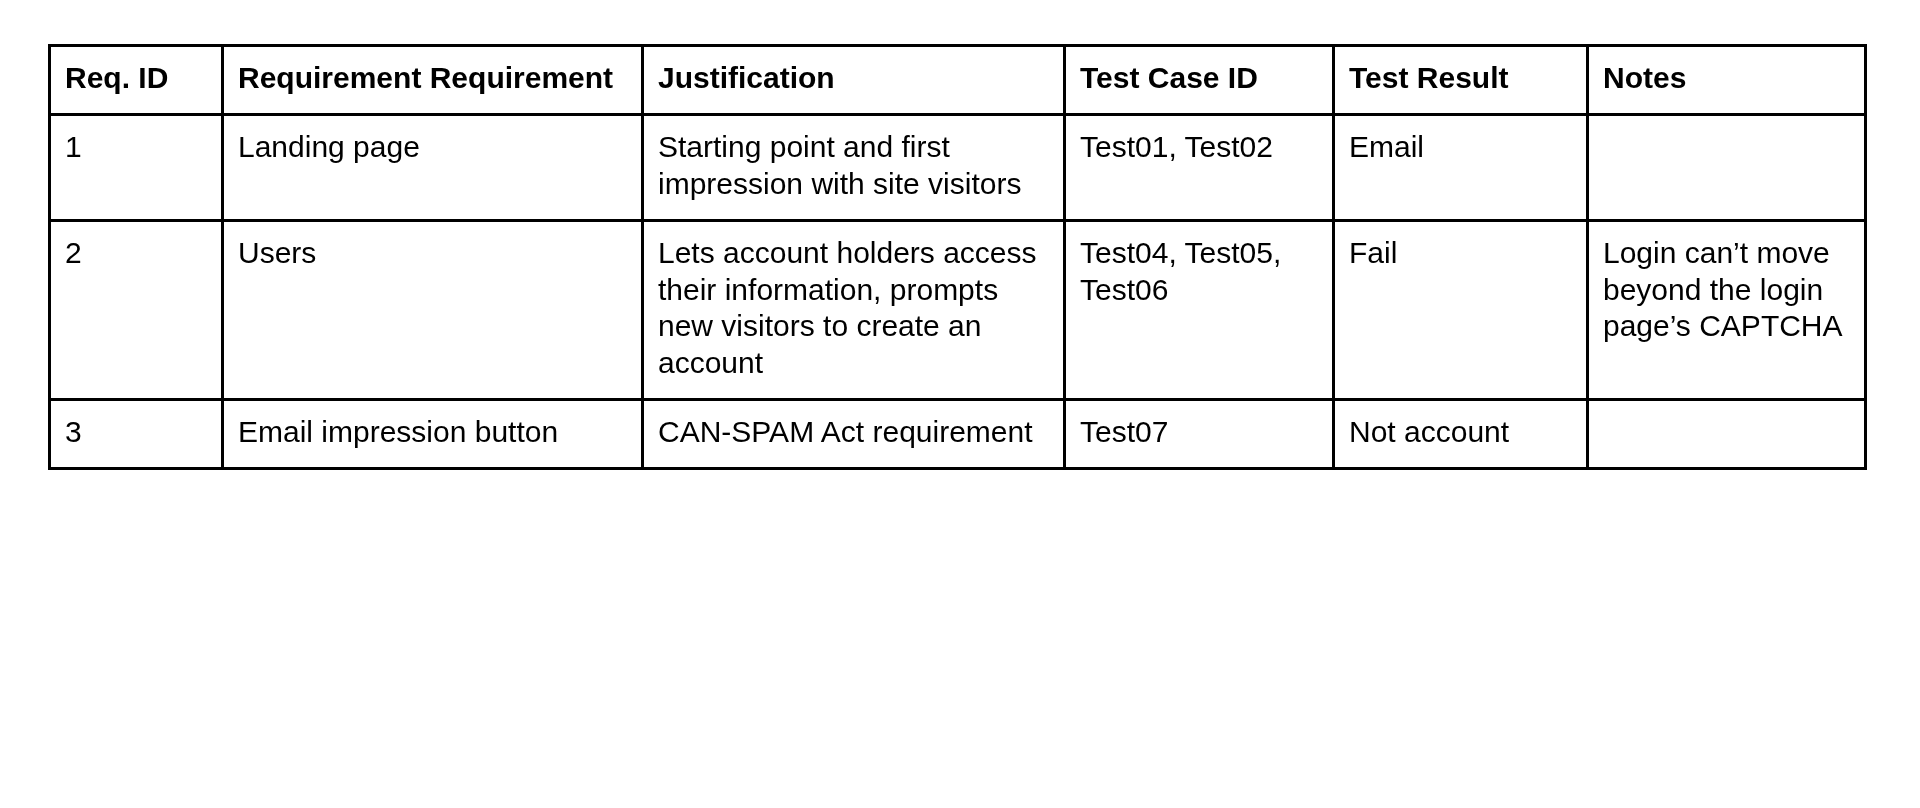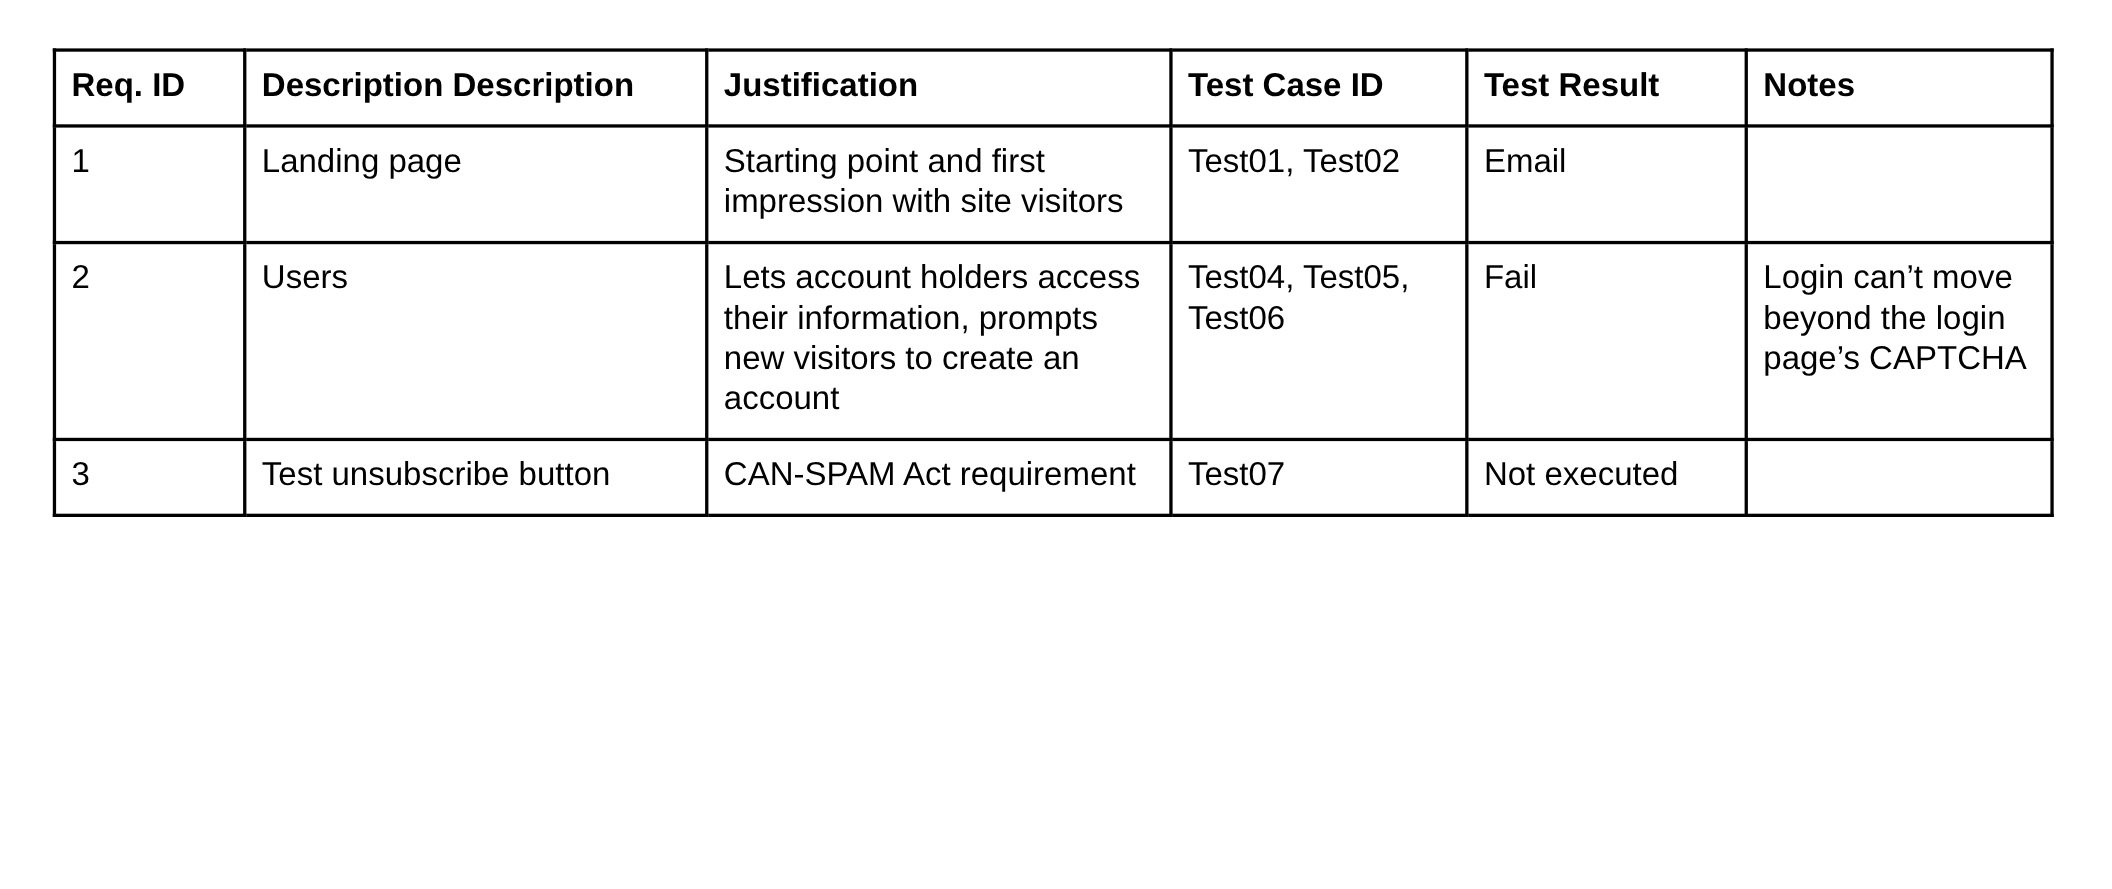--- a/index.html
+++ b/index.html
@@ -83,21 +83,21 @@
       <col class="c-result">
       <col class="c-notes">
     </colgroup>
 
     <thead>
       <tr>
         <th>
           <span class="cell-text">Req. ID</span>
         </th>
         <th>
-          <span class="cell-text">Description Description</span>
+          <span class="cell-text">Requirement Requirement</span>
         </th>
         <th>
           <span class="cell-text">Justification</span>
         </th>
         <th>
           <span class="cell-text">Test Case ID</span>
         </th>
         <th>
           <span class="cell-text">Test Result</span>
         </th>
@@ -148,30 +148,30 @@
         <td>
           <span class="cell-text">Login can’t move beyond the login page’s CAPTCHA</span>
         </td>
       </tr>
 
       <tr>
         <td>
           <span class="cell-text">3</span>
         </td>
         <td>
-          <span class="cell-text">Test unsubscribe button</span>
+          <span class="cell-text">Email impression button</span>
         </td>
         <td>
           <span class="cell-text">CAN-SPAM Act requirement</span>
         </td>
         <td>
           <span class="cell-text">Test07</span>
         </td>
         <td>
-          <span class="cell-text">Not executed</span>
+          <span class="cell-text">Not account</span>
         </td>
         <td>
           <span class="cell-text"></span>
         </td>
       </tr>
     </tbody>
   </table>
 
 </div>
 

